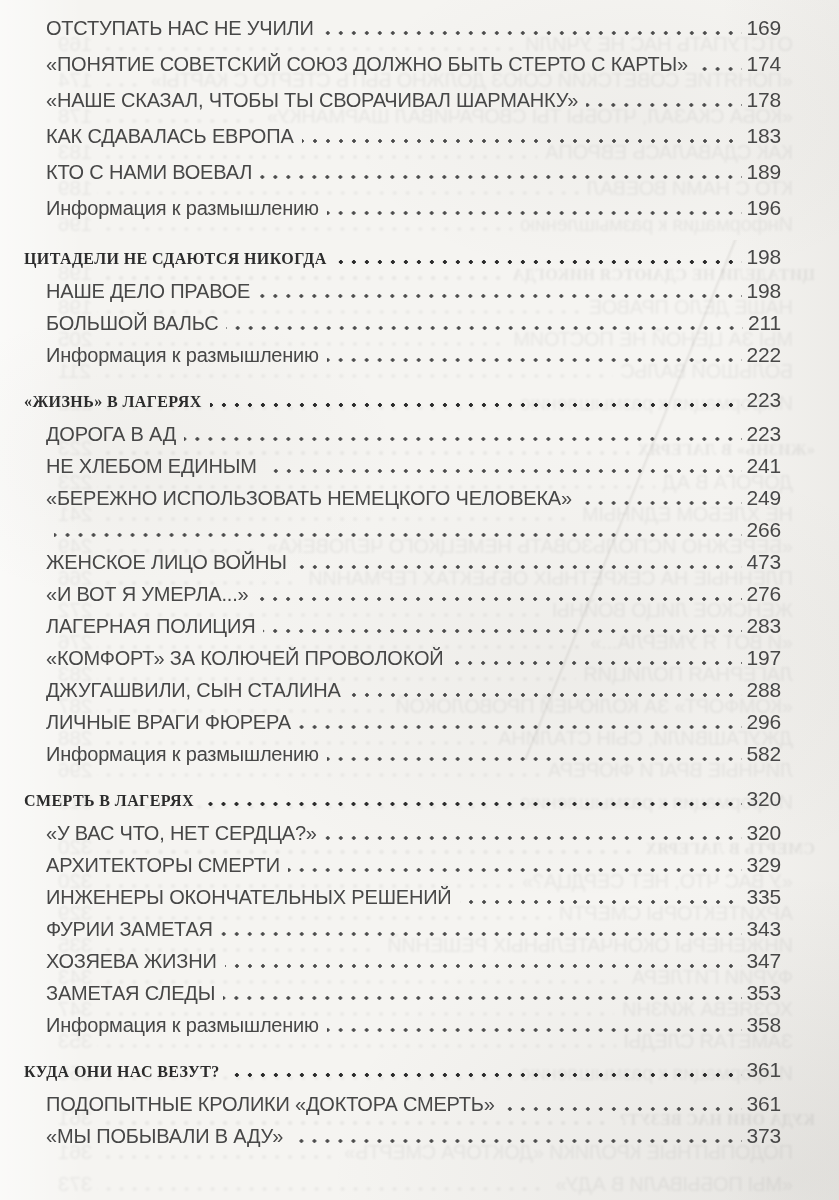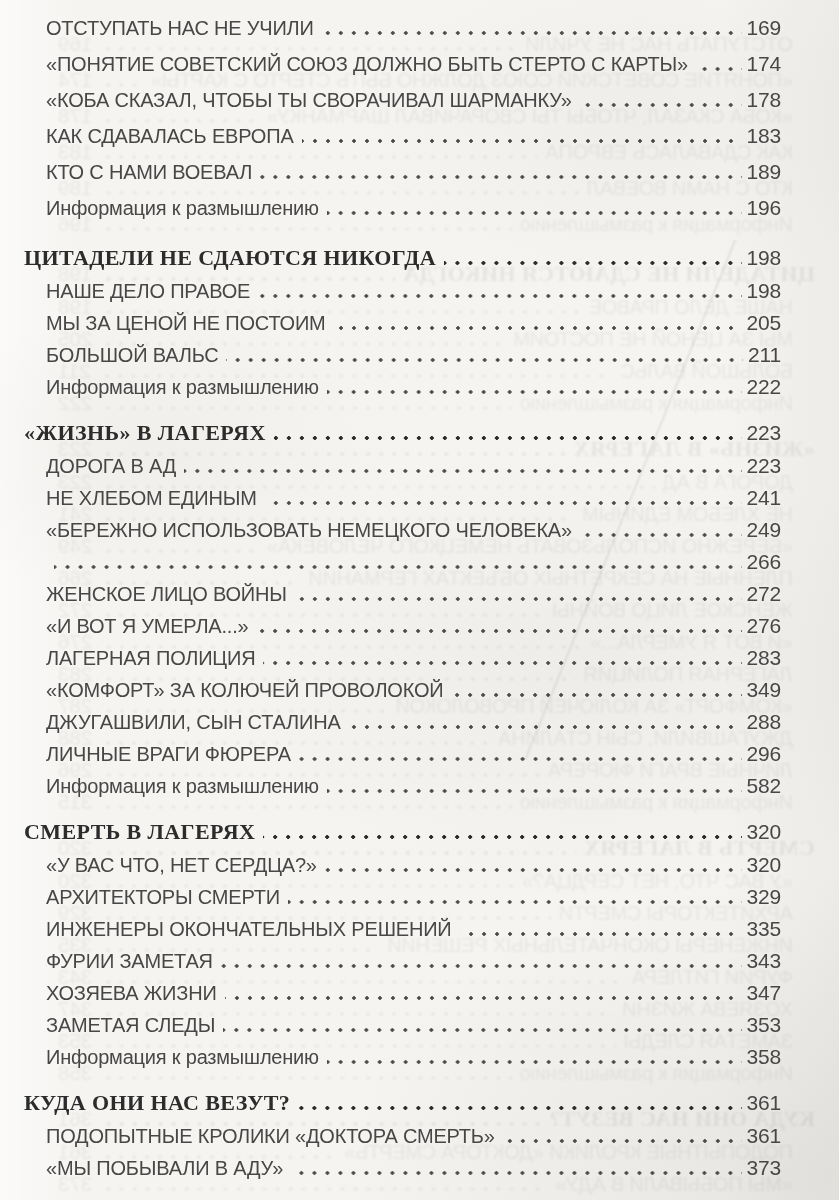--- a/index.html
+++ b/index.html
@@ -43,21 +43,21 @@
   .row.item{padding-left:22px;}
   .row .t{
     white-space:nowrap;overflow:hidden;
     font-size:20px;letter-spacing:-0.2px;
   }
   .row.head{
     height:34px;margin-top:13px;
     font-family:"Liberation Serif",serif;font-weight:bold;
     color:var(--heading,#2c2c2c);
   }
-  .row.head .t{font-size:22px;letter-spacing:.4px;}
+  .row.head .t{font-size:16px;letter-spacing:.4px;}
   .leader{
     flex:1 1 auto;min-width:12px;height:4px;margin:0 5px 0 8px;
     background-image:radial-gradient(circle at 2px 2px, var(--dots,#4a4a4a) 1.5px, transparent 2px);
     background-size:13px 4px;background-repeat:repeat-x;background-position:right bottom;
   }
   .row.head .leader{
     background-image:radial-gradient(circle at 2px 2px, var(--heading,#2c2c2c) 1.6px, transparent 2.1px);
   }
   .p{flex:0 0 auto;font-size:21px;letter-spacing:-0.2px;}
   .row.head .p{font-family:"Liberation Sans",sans-serif;font-weight:normal;color:var(--text,#474747);}
@@ -265,21 +265,21 @@
         <span class="t">ОТСТУПАТЬ НАС НЕ УЧИЛИ</span>
         <span class="leader"></span>
         <span class="p">169</span>
       </div>
       <div class="row item">
         <span class="t">«ПОНЯТИЕ СОВЕТСКИЙ СОЮЗ ДОЛЖНО БЫТЬ СТЕРТО С КАРТЫ»</span>
         <span class="leader"></span>
         <span class="p">174</span>
       </div>
       <div class="row item">
-        <span class="t">«КОБА СКАЗАЛ, ЧТОБЫ ТЫ СВОРАЧИВАЛ ШАРМАНКУ»</span>
+        <span class="t">«НАШЕ СКАЗАЛ, ЧТОБЫ ТЫ СВОРАЧИВАЛ ШАРМАНКУ»</span>
         <span class="leader"></span>
         <span class="p">178</span>
       </div>
       <div class="row item">
         <span class="t">КАК СДАВАЛАСЬ ЕВРОПА</span>
         <span class="leader"></span>
         <span class="p">183</span>
       </div>
       <div class="row item">
         <span class="t">КТО С НАМИ ВОЕВАЛ</span>
@@ -298,25 +298,20 @@
         <span class="t">ЦИТАДЕЛИ НЕ СДАЮТСЯ НИКОГДА</span>
         <span class="leader"></span>
         <span class="p">198</span>
       </div>
       <div class="row item">
         <span class="t">НАШЕ ДЕЛО ПРАВОЕ</span>
         <span class="leader"></span>
         <span class="p">198</span>
       </div>
       <div class="row item">
-        <span class="t">МЫ ЗА ЦЕНОЙ НЕ ПОСТОИМ</span>
-        <span class="leader"></span>
-        <span class="p">205</span>
-      </div>
-      <div class="row item">
         <span class="t">БОЛЬШОЙ ВАЛЬС</span>
         <span class="leader"></span>
         <span class="p">211</span>
       </div>
       <div class="row item">
         <span class="t">Информация к размышлению</span>
         <span class="leader"></span>
         <span class="p">222</span>
       </div>
     </div>
@@ -342,36 +337,36 @@
         <span class="leader"></span>
         <span class="p">249</span>
       </div>
       <div class="row item">
         <span class="leader"></span>
         <span class="p">266</span>
       </div>
       <div class="row item">
         <span class="t">ЖЕНСКОЕ ЛИЦО ВОЙНЫ</span>
         <span class="leader"></span>
-        <span class="p">272</span>
+        <span class="p">473</span>
       </div>
       <div class="row item">
         <span class="t">«И ВОТ Я УМЕРЛА...»</span>
         <span class="leader"></span>
         <span class="p">276</span>
       </div>
       <div class="row item">
         <span class="t">ЛАГЕРНАЯ ПОЛИЦИЯ</span>
         <span class="leader"></span>
         <span class="p">283</span>
       </div>
       <div class="row item">
         <span class="t">«КОМФОРТ» ЗА КОЛЮЧЕЙ ПРОВОЛОКОЙ</span>
         <span class="leader"></span>
-        <span class="p">349</span>
+        <span class="p">197</span>
       </div>
       <div class="row item">
         <span class="t">ДЖУГАШВИЛИ, СЫН СТАЛИНА</span>
         <span class="leader"></span>
         <span class="p">288</span>
       </div>
       <div class="row item">
         <span class="t">ЛИЧНЫЕ ВРАГИ ФЮРЕРА</span>
         <span class="leader"></span>
         <span class="p">296</span>

